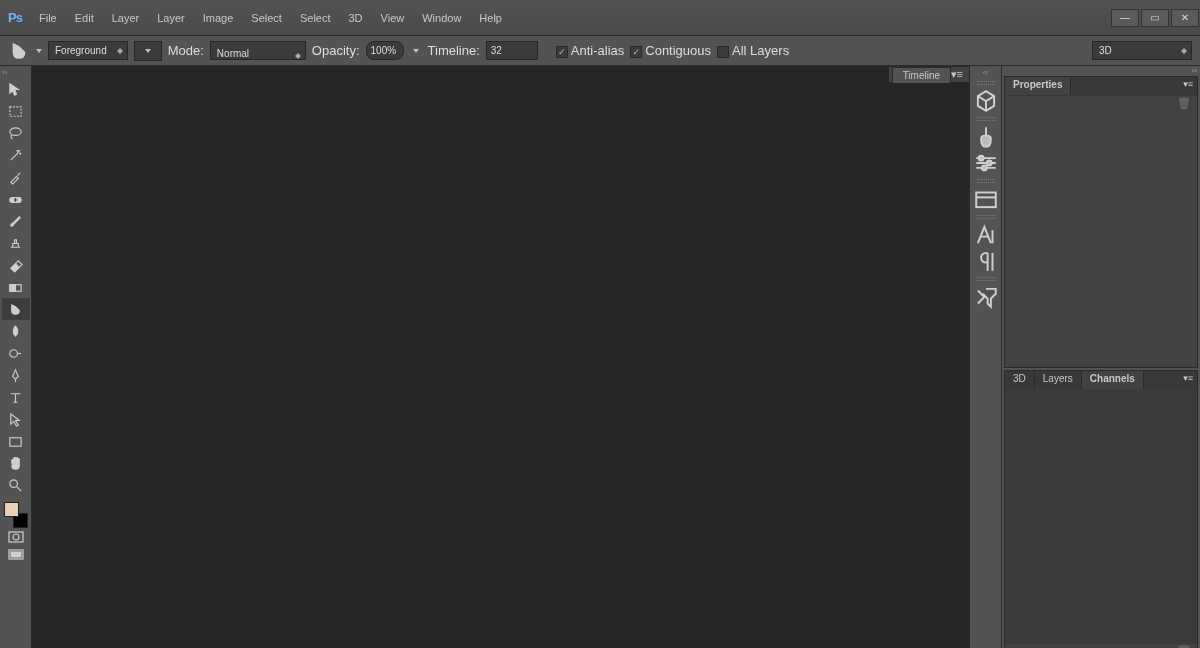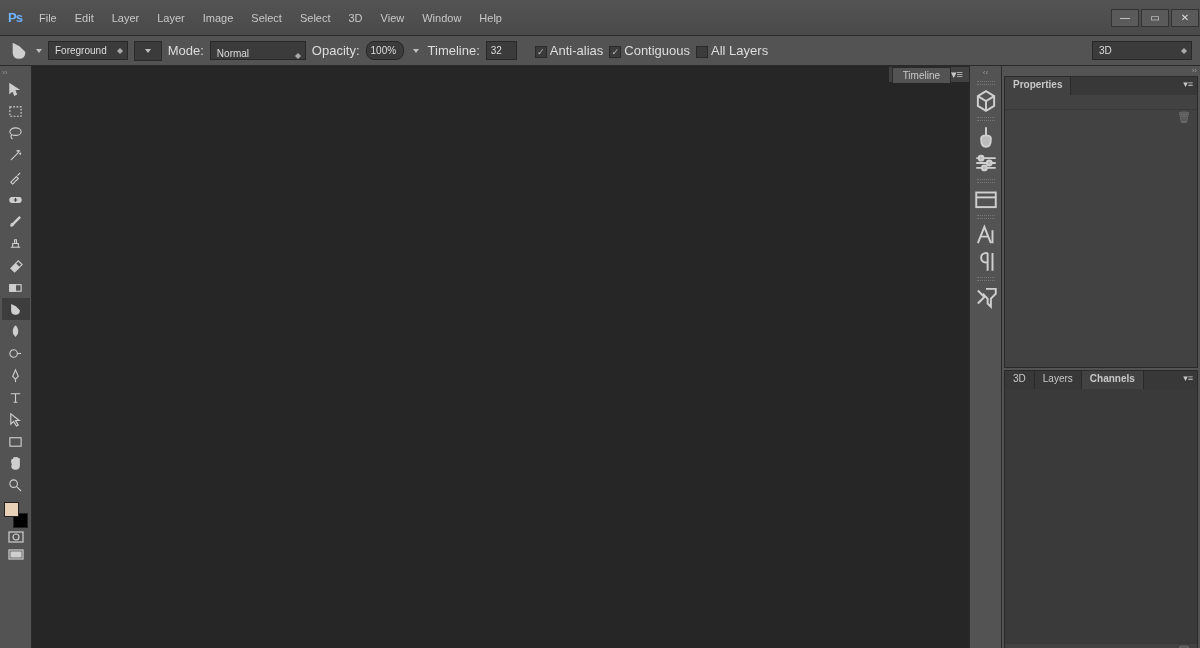--- a/index.html
+++ b/index.html
@@ -10,21 +10,21 @@
 .menus { display: flex; gap: 0; }
 .menus span { padding: 3px 9px; cursor: default; }
 .win-controls { margin-left:auto; display:flex; }
 .win-btn { width:28px; height:18px; margin:2px 1px; background:#5a5a5a; border:1px solid #333; display:flex; align-items:center; justify-content:center; font-size:10px; color:#ddd; }
 
 .optionsbar { height: 30px; background:#535353; border-bottom:1px solid #2a2a2a; display:flex; align-items:center; gap:6px; padding:0 8px; }
 .tool-icon-box { width:22px; height:20px; display:flex; align-items:center; justify-content:center; }
 .drop-tri { width:0;height:0;border-left:3px solid transparent;border-right:3px solid transparent;border-top:4px solid #c0c0c0; }
 .select-ctl { background:#3b3b3b; border:1px solid #282828; height:19px; display:flex; align-items:center; padding:0 4px 0 6px; gap:6px; font-size:10px; color:#ddd; }
 .label { font-size:13px; color:#ddd; }
-.num-input { background:#3b3b3b; border:1px solid #282828; height:19px; width:31px; padding:0 4px; font-size:10px; color:#ddd; display:flex; align-items:center; }
+.num-input { background:#3b3b3b; border:1px solid #282828; height:19px; width:52px; padding:0 4px; font-size:10px; color:#ddd; display:flex; align-items:center; }
 .check { width:12px; height:12px; border:1px solid #2a2a2a; background:#3b3b3b; display:inline-flex; align-items:center; justify-content:center; margin-right:3px; vertical-align:middle; color:#bbb; font-size:9px;}
 .opt-right { margin-left:auto; }
 .opt-3d { width:100px; }
 
 .main { display:flex; height: 596px; }
 .toolbox-col { width:32px; background:#535353; border-right:1px solid #2a2a2a; display:flex; flex-direction:column; align-items:center; padding-top:2px; }
 .expand-tab { width:10px; height:10px; align-self:flex-start; color:#999; font-size:8px; padding-left:2px;}
 .tool-slot { width:28px; height:22px; display:flex; align-items:center; justify-content:center; color:#d0d0d0; position:relative;}
 .tool-slot.active { background:#3d3d3d; }
 .tool-slot svg { width:15px; height:15px; }
@@ -47,21 +47,21 @@
 .panels-col { width:198px; background:#535353; display:flex; flex-direction:column;}
 .panel-collapse { height:10px; display:flex; justify-content:flex-end; color:#999; font-size:8px; padding-right:3px;}
 .panel { background:#424242; border:1px solid #2a2a2a; margin:0 2px 2px 2px; display:flex; flex-direction:column;}
 .panel-tabs { height:18px; display:flex; background:#383838;}
 .panel-tab { padding:2px 8px; font-size:10px; border-right:1px solid #2a2a2a;}
 .panel-tab.active { background:#424242; font-weight:bold;}
 .panel-tabs .panel-menu { margin-left:auto; padding:2px 4px; font-size:9px;}
 .panel-body { flex:1; background:#424242; padding:5px 6px; font-size:10px; font-weight:bold;}
 .panel-footer { height:16px; background:#424242; border-top:1px solid #383838; display:flex; justify-content:flex-end; align-items:center; gap:8px; padding-right:6px;}
 .panel-footer span { color:#777; font-size:11px;}
-.props-panel { height:292px;gap:14px; }
+.props-panel { height:292px; }
 .layers-panel { flex:1; }
 .panel-body-dark { flex:1; background:#3a3a3a; }
 
 svg { stroke:#cfcfcf; stroke-width:1.2; fill:none; }
 .arrows { display:inline-flex; flex-direction:column; gap:0; margin-left:4px;}
 .arrows div { width:0;height:0;border-left:3px solid transparent;border-right:3px solid transparent;}
 .arrows .up{border-bottom:3px solid #aaa;} .arrows .dn{border-top:3px solid #aaa;}
 </style>
 </head>
 <body>

